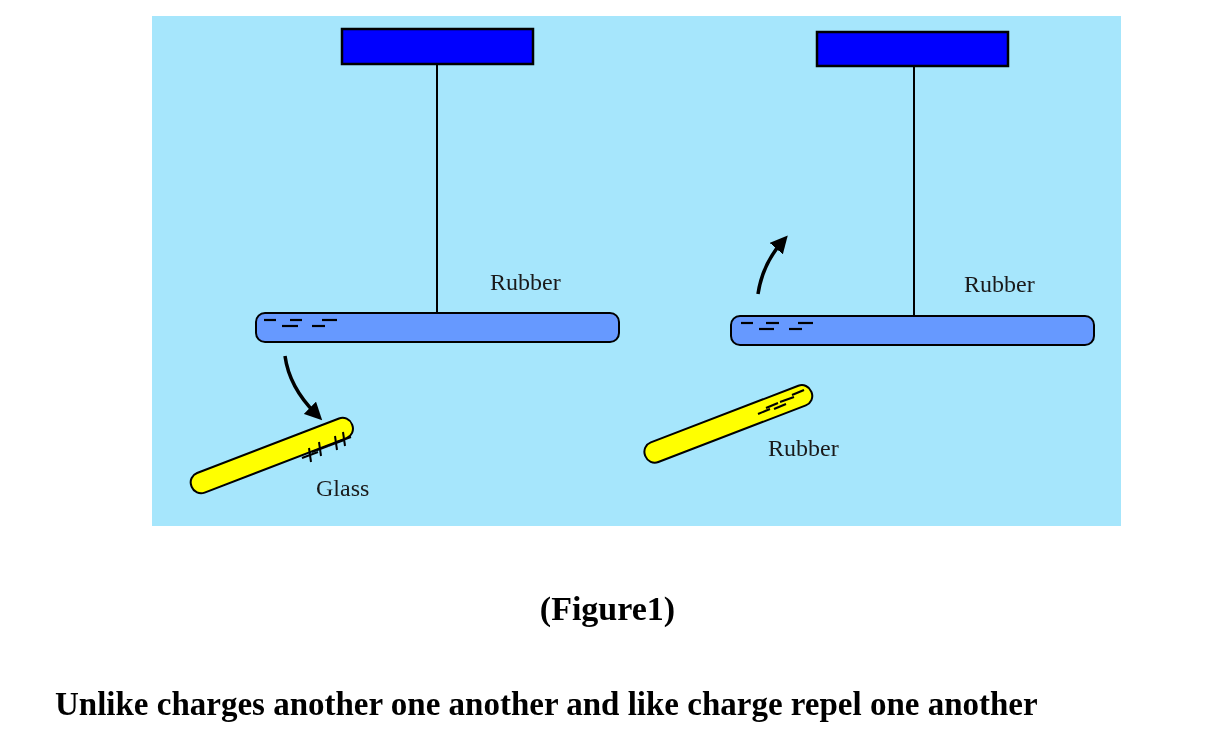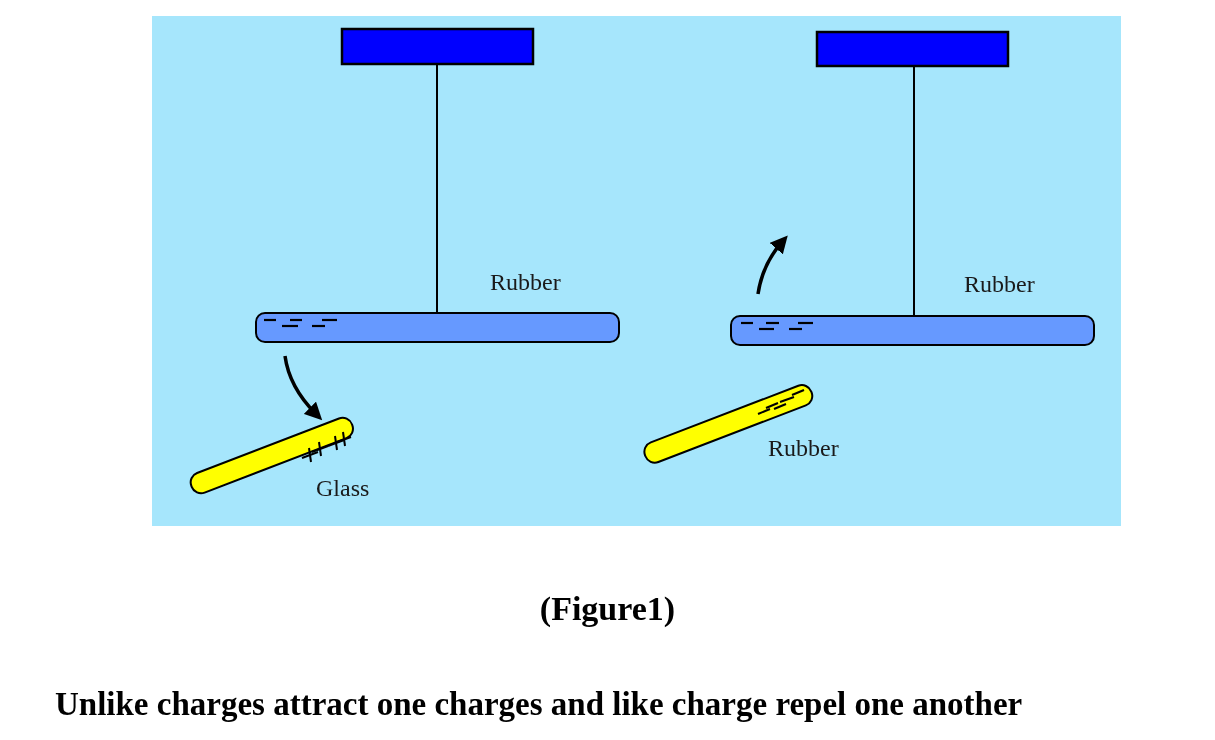--- a/index.html
+++ b/index.html
@@ -114,13 +114,13 @@
       <line x1="622" y1="393" x2="634" y2="388"></line>
       <line x1="614" y1="392" x2="626" y2="387"></line>
       <line x1="628" y1="386" x2="642" y2="381"></line>
       <line x1="640" y1="379" x2="652" y2="374"></line>
     </g>
     <text class="svg-label" x="616" y="440">Rubber</text>
   </g>
 </svg>
 
 <div id="figure-caption" class="caption">(Figure1)</div>
-<div id="statement" class="caption">Unlike charges attract one charges and like charge repel one another</div>
+<div id="statement" class="caption">Unlike charges another one another and like charge repel one another</div>
 
 </body></html>

